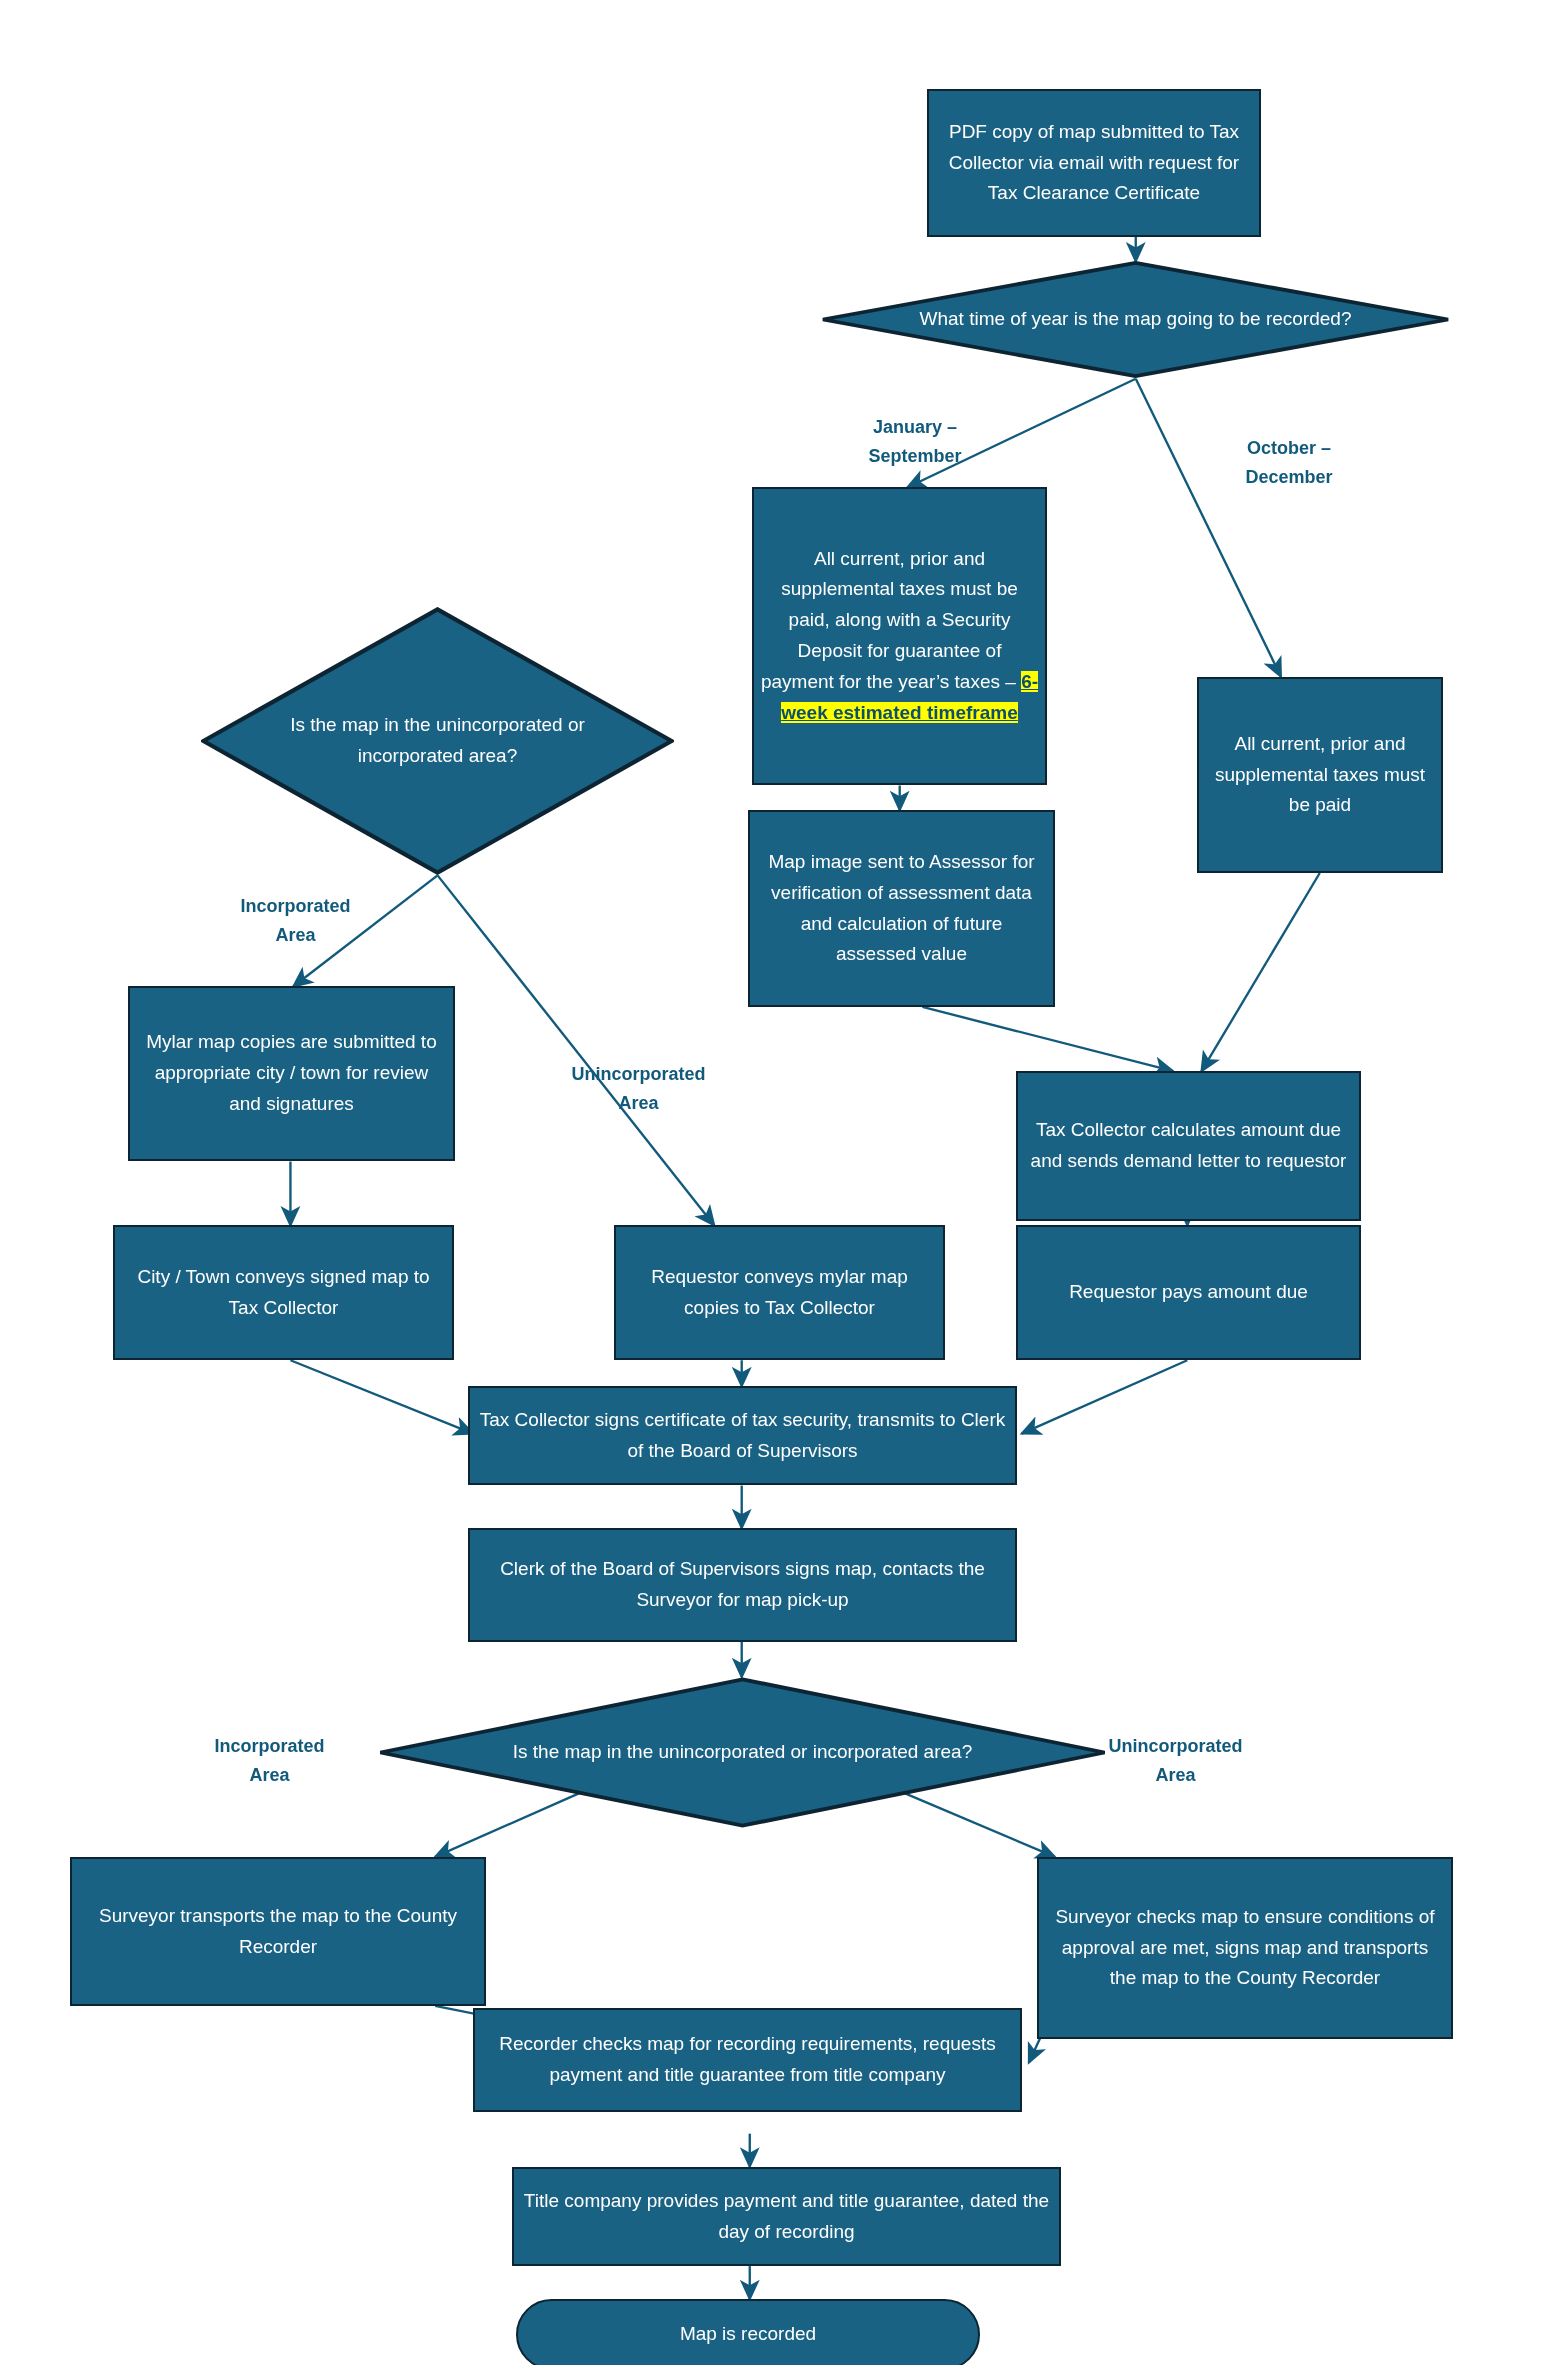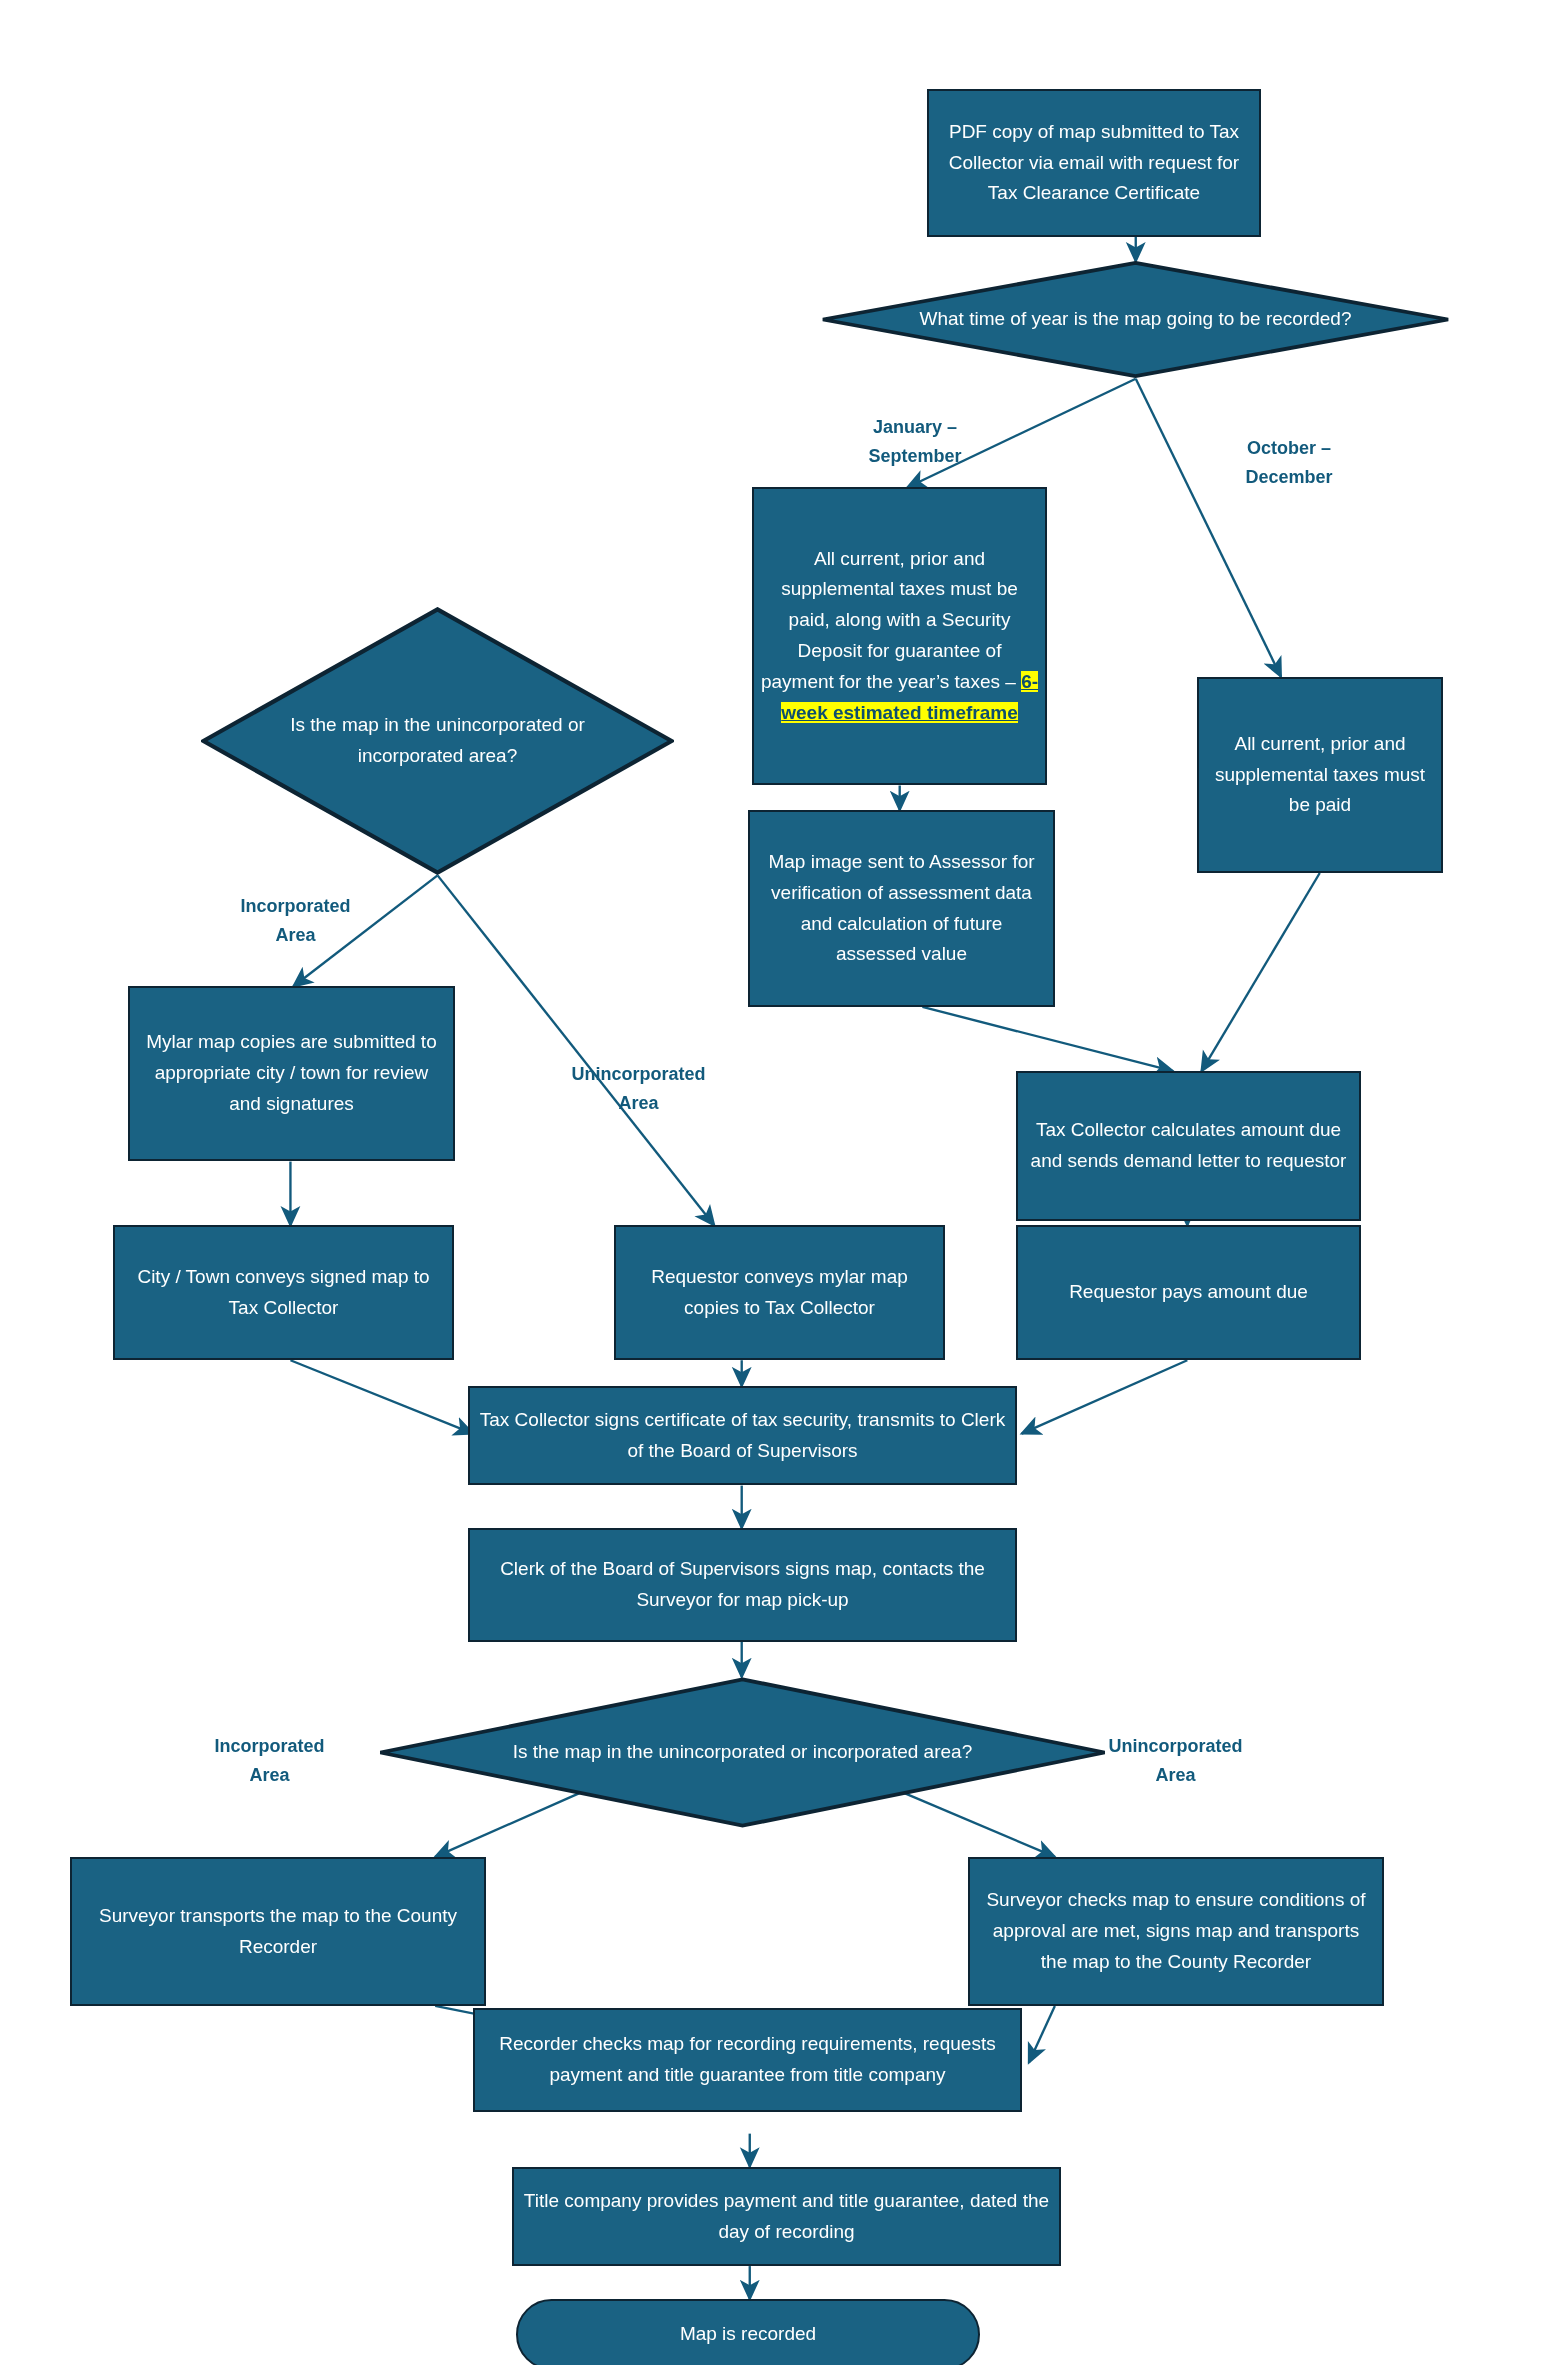--- a/index.html
+++ b/index.html
@@ -227,21 +227,21 @@
   <div class="edge-label" style="left:175px; top:1732px; width:189px;">Incorporated
 Area</div>
 
   <div class="edge-label" style="left:1074px; top:1732px; width:203px;">Unincorporated
 Area</div>
 
   <div class="node" style="left:70px; top:1857px; width:416px; height:149px;">
     <span class="txt">Surveyor transports the map to the County Recorder</span>
   </div>
 
-  <div class="node" style="left:968px; top:1857px; width:416px; height:149px;">
+  <div class="node" style="left:1037px; top:1857px; width:416px; height:182px;">
     <span class="txt">Surveyor checks map to ensure conditions of approval are met, signs map and transports the map to the County Recorder</span>
   </div>
 
   <div class="node" style="left:473px; top:2008px; width:549px; height:104px;">
     <span class="txt">Recorder checks map for recording requirements, requests payment and title guarantee from title company</span>
   </div>
 
   <div class="node" style="left:473px; top:2167px; width:549px; height:99px;margin-left:39px;">
     <span class="txt">Title company provides payment and title guarantee, dated the day of recording</span>
   </div>

